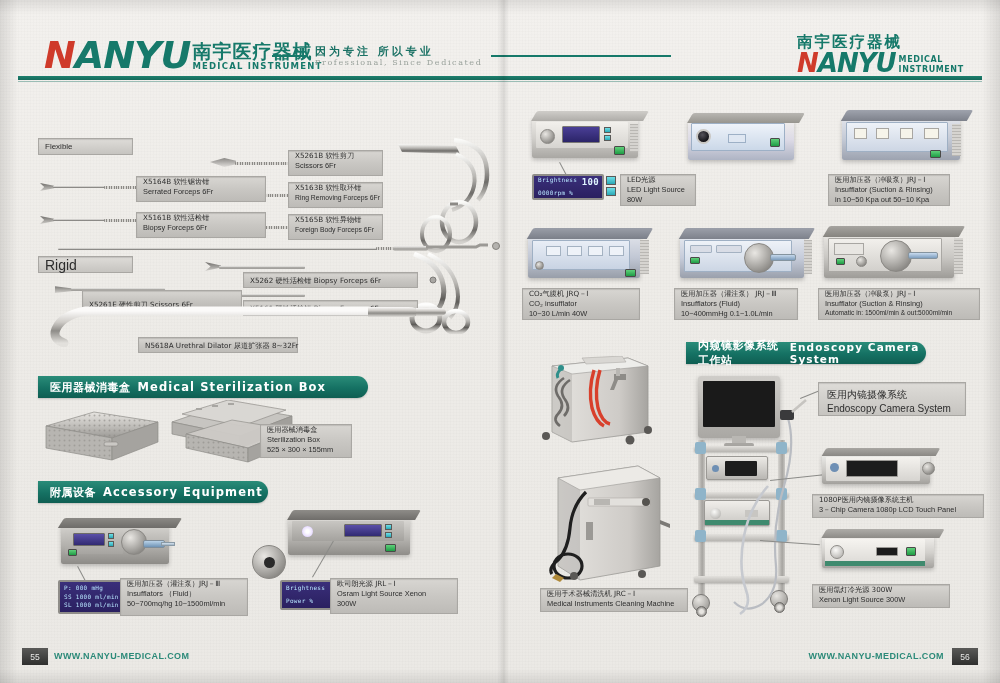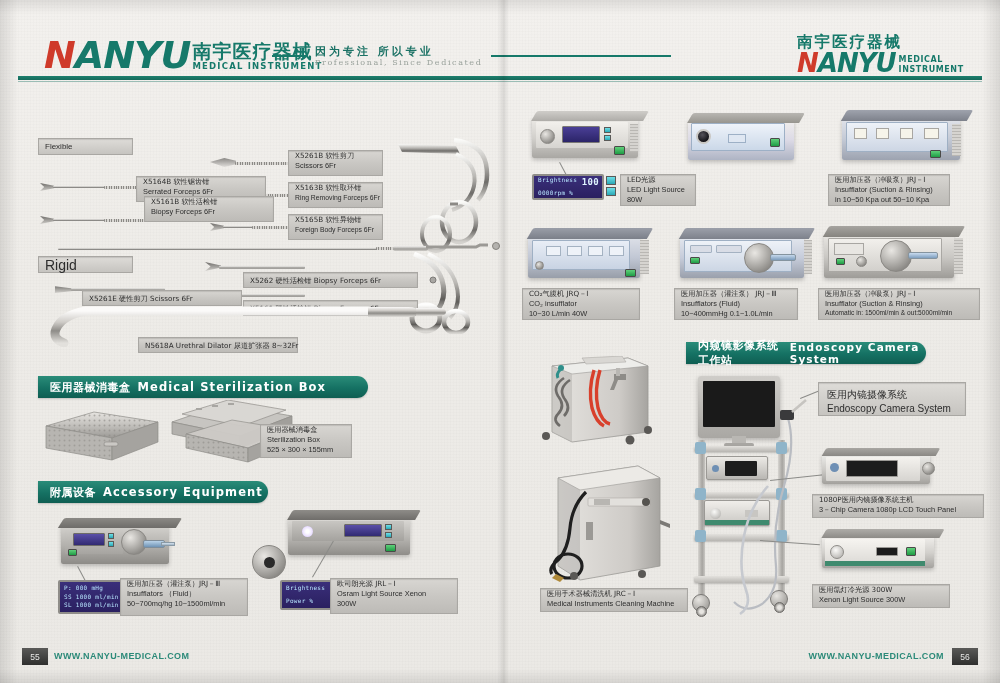--- a/index.html
+++ b/index.html
@@ -277,21 +277,21 @@
       <ellipse cx="63" cy="92" rx="17" ry="20" fill="none" stroke="url(#steel1)" stroke-width="4.5"></ellipse>
       <ellipse cx="40" cy="104" rx="14" ry="17" fill="none" stroke="url(#steel1)" stroke-width="4"></ellipse>
       <path d="M54 74 L62 74" stroke="#8c8a86" stroke-width="3"></path>
     </svg>
   </div>
 
   <div class="plate" style="left:136px; top:176px; width:130px; height:26px;">
     <div class="ln cn">X5164B 软性锯齿钳</div>
     <div class="ln">Serrated Forceps 6Fr</div>
   </div>
-  <div class="plate" style="left:136px; top:196px; width:130px; height:26px;margin-left:8px;">
+  <div class="plate" style="left:136px; top:212px; width:130px; height:26px;">
     <div class="ln cn">X5161B 软性活检钳</div>
     <div class="ln">Biopsy Forceps 6Fr</div>
   </div>
   <div class="plate" style="left:288px; top:150px; width:95px; height:26px;">
     <div class="ln cn">X5261B 软性剪刀</div>
     <div class="ln">Scissors 6Fr</div>
   </div>
   <div class="plate" style="left:288px; top:182px; width:95px; height:26px;">
     <div class="ln cn">X5163B 软性取环钳</div>
     <div class="ln" style="font-size:6.8px;">Ring Removing Forceps 6Fr</div>
@@ -343,21 +343,21 @@
         </linearGradient>
       </defs>
       <path d="M14 2 Q36 10 42 28 Q48 48 34 62" stroke="url(#steel2)" stroke-width="5" fill="none"></path>
       <path d="M28 2 Q50 12 56 32 Q62 52 50 66" stroke="url(#steel2)" stroke-width="4" fill="none"></path>
       <ellipse cx="26" cy="66" rx="14" ry="13" fill="none" stroke="url(#steel2)" stroke-width="5"></ellipse>
       <ellipse cx="56" cy="70" rx="12" ry="11" fill="none" stroke="url(#steel2)" stroke-width="4.5"></ellipse>
       <circle cx="33" cy="28" r="3" fill="#a8a6a2" stroke="#7d7b78"></circle>
     </svg>
   </div>
 
-  <div class="plate" style="left:82px; top:290px; width:160px; height:16px; padding:2px 6px;">
+  <div class="plate" style="left:82px; top:290px; width:160px; height:16px; padding:8px 6px;">
     <div class="ln cn" style="line-height:11px;">X5261E 硬性剪刀 Scissors 6Fr</div>
   </div>
   <div class="plate" style="left:243px; top:272px; width:175px; height:16px; padding:2px 6px;">
     <div class="ln cn" style="line-height:11px;">X5262 硬性活检钳 Biopsy Forceps 6Fr</div>
   </div>
   <div class="plate" style="left:243px; top:300px; width:175px; height:16px; padding:2px 6px;">
     <div class="ln cn" style="line-height:11px;">X5161 硬性活检钳 Biopsy Forceps 6Fr</div>
   </div>
 
   <div class="device" style="left:38px; top:305px; width:420px; height:42px;">

